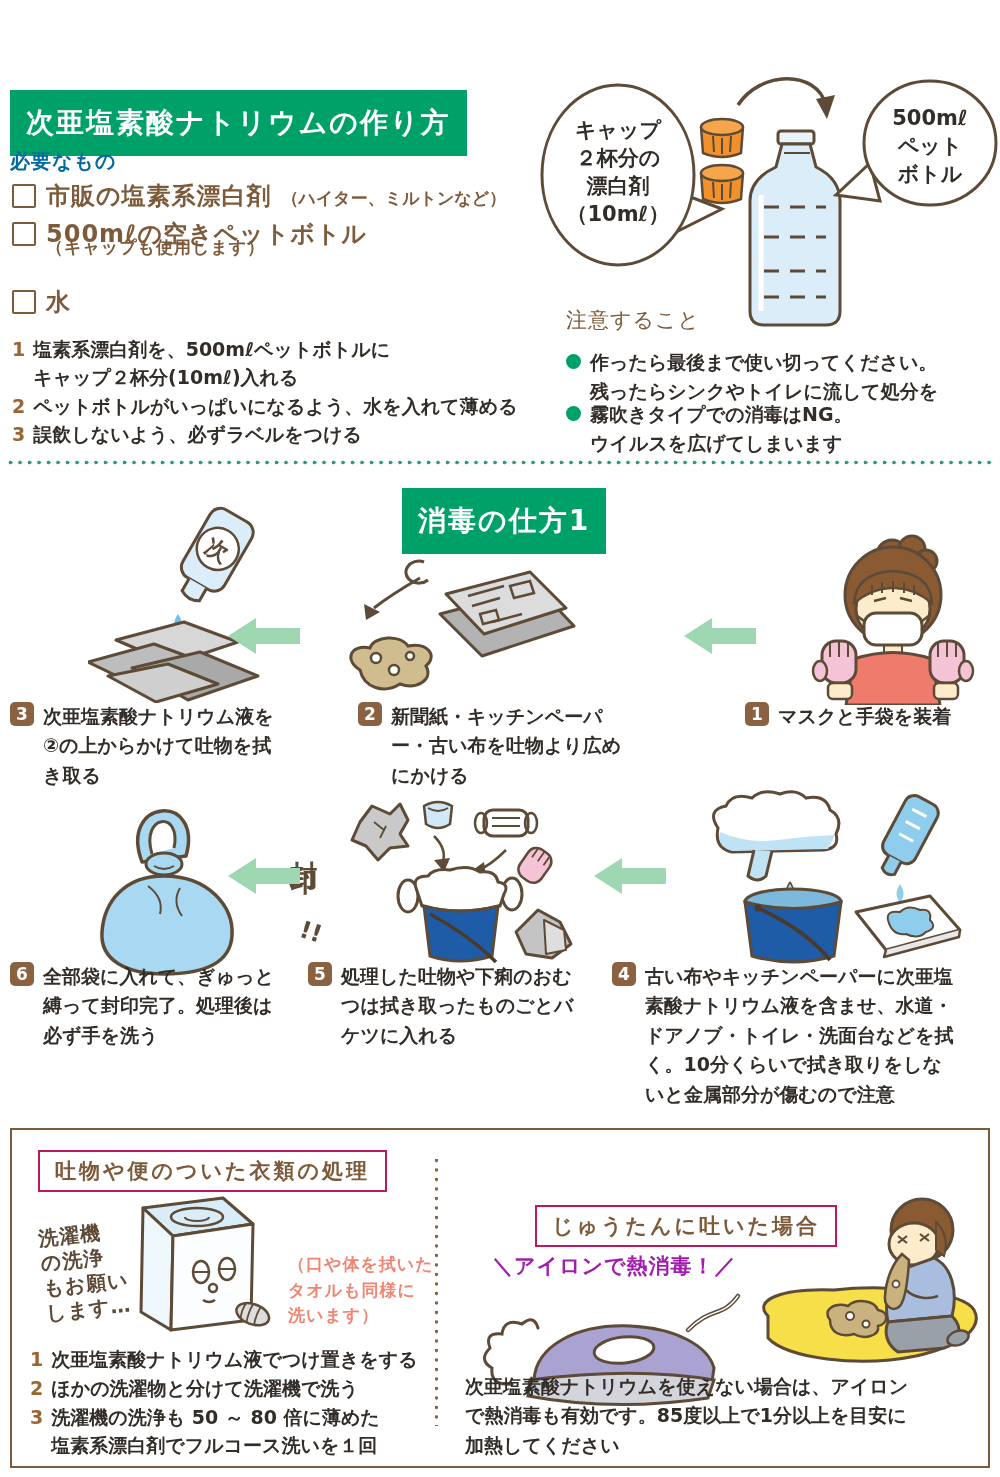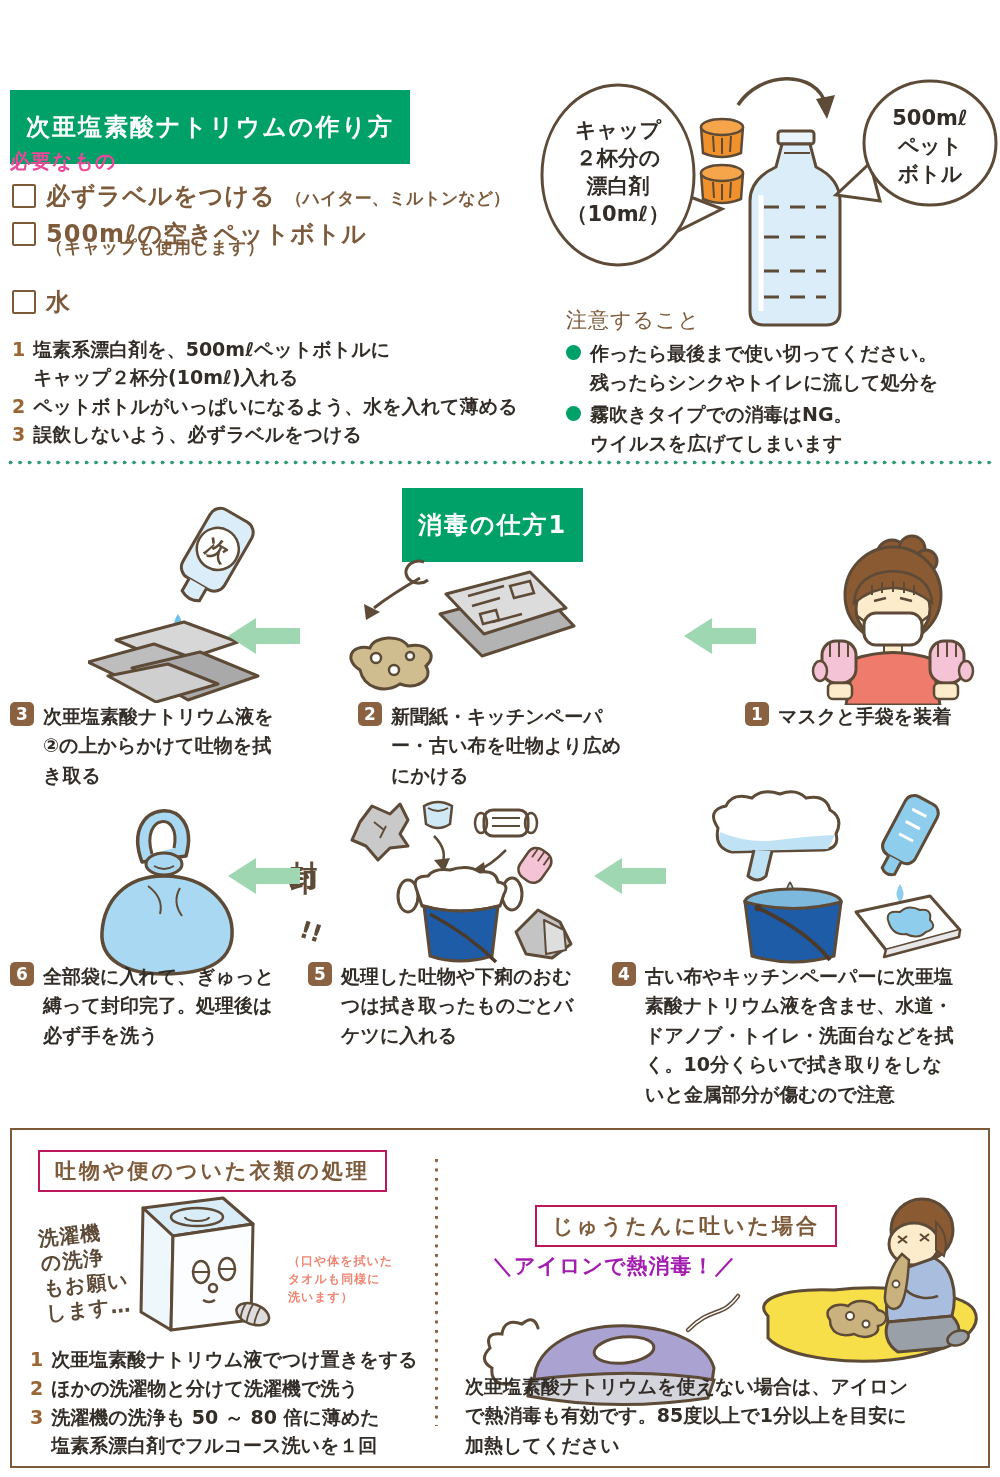--- a/index.html
+++ b/index.html
@@ -2,59 +2,59 @@
 <html><head>
 <meta charset="utf-8">
 <style>
   html,body{margin:0;padding:0;background:#fff}
   body{font-family:"DejaVu Sans","Liberation Sans",sans-serif;color:#332d28}
   #page{position:relative;width:1000px;height:1477px;background:#fff;overflow:hidden}
   .abs{position:absolute}
   .pre{white-space:pre-line}
   .green-chip{background:#00a169;color:#fff;font-weight:700}
   .title{font-size:30px;font-weight:700;color:#00a169;letter-spacing:2px;border-bottom:4px solid #00a169;padding-bottom:8px;display:inline-block}
-  .sec-head{font-size:24px;letter-spacing:2px;padding:21px 16px}
-  .needed{font-size:20px;font-weight:700;color:#ec4899;letter-spacing:1px}
+  .sec-head{font-size:28px;letter-spacing:2px;padding:14px 16px}
+  .needed{font-size:20px;font-weight:700;color:#0369a1;letter-spacing:1px}
   .cl-row{display:flex;align-items:baseline;gap:10px}
   .checkbox{width:20px;height:20px;border:2.5px solid #7d5a3a;border-radius:2px;flex:0 0 auto;align-self:center}
   .cl-label{font-size:24px;font-weight:700;color:#7d5a3a;letter-spacing:1px}
   .cl-note{font-size:17px;font-weight:700;color:#7d5a3a}
   .cl-subnote{font-size:17px;font-weight:700;color:#7d5a3a;letter-spacing:1px}
   .step-row{display:flex;gap:8px;font-size:19px;font-weight:600;line-height:1.45}
   .step-num{color:#996633;font-weight:700;flex:0 0 auto}
   .dots-h{height:6px;background-image:radial-gradient(circle at 2.5px 2.5px,#2d9d71 1.8px,transparent 2.1px);background-size:9.5px 6px;background-repeat:repeat-x}
   .dots-v{width:6px;background-image:radial-gradient(circle at 2.5px 2.5px,#8a6242 1.6px,transparent 1.9px);background-size:6px 9.5px;background-repeat:repeat-y}
   .caution-title{font-size:21px;font-weight:400;color:#7d5a3a;letter-spacing:1px}
   .caution-row{display:flex;gap:9px;font-size:19px;font-weight:600;line-height:1.5}
   .bullet{width:15px;height:15px;border-radius:50%;background:#00a169;flex:0 0 auto;margin-top:6px}
   .chip{width:24px;height:24px;background:#8a6242;color:#fff;border-radius:5px;font-weight:700;font-size:17px;display:flex;align-items:center;justify-content:center;flex:0 0 auto}
   .cap{display:flex;gap:9px;font-size:19px;font-weight:600;line-height:1.55}
   .box-head{border:2px solid #be185d;background:#fff;color:#7d5a3a;font-size:21px;font-weight:700;letter-spacing:3px;padding:5px 15px;display:inline-block}
   .bottom-box{border:2px solid #7d5a3a;background:#fff}
   .hand{font-size:20px;font-weight:600;color:#5d4a37;line-height:1.25;transform:rotate(-6deg);letter-spacing:1px}
-  .pink-note{font-size:12px;font-weight:700;color:#ef8673;line-height:1.5;letter-spacing:1px}
+  .pink-note{font-size:17px;font-weight:700;color:#ef8673;line-height:1.5;letter-spacing:1px}
   .callout{font-size:21px;font-weight:700;color:#a21caf;letter-spacing:1px}
   .para{font-size:19px;font-weight:600;line-height:1.55}
   .seal{writing-mode:vertical-rl;font-size:28px;font-weight:700;color:#5d4a37;letter-spacing:6px}
   .seal-marks{font-size:24px;font-weight:700;color:#5d4a37;transform:rotate(18deg)}
   svg text{font-family:"DejaVu Sans","Liberation Sans",sans-serif}
 </style>
 </head>
 <body>
 
 <div id="page">
 
 
   <div class="abs green-chip sec-head" style="left:10px;top:90px">次亜塩素酸ナトリウムの作り方</div>
 
   <div class="abs needed" style="left:10px;top:148px">必要なもの</div>
 
   <div class="abs cl-row" style="left:12px;top:180px">
     <span class="checkbox"></span>
-    <span class="cl-label">必ずラベルをつける</span>
+    <span class="cl-label">市販の塩素系漂白剤</span>
     <span class="cl-note">（ハイター、ミルトンなど）</span>
   </div>
   <div class="abs cl-row" style="left:12px;top:218px">
     <span class="checkbox"></span>
     <span class="cl-label">500mℓの空きペットボトル</span>
   </div>
   <div class="abs cl-subnote" style="left:46px;top:236px">（キャップも使用します）</div>
   <div class="abs cl-row" style="left:12px;top:286px">
     <span class="checkbox"></span>
     <span class="cl-label">水</span>
@@ -109,21 +109,21 @@
     <g>
       <path d="M340 88 L306 120 L350 126 Z" fill="#fff" stroke="#5d4a37" stroke-width="3"></path>
       <ellipse cx="400" cy="68" rx="66" ry="62" fill="#fff" stroke="#5d4a37" stroke-width="3"></ellipse>
       <text x="400" y="50" text-anchor="middle" font-size="21" font-weight="700" fill="#332d28">500mℓ</text>
       <text x="400" y="78" text-anchor="middle" font-size="21" font-weight="700" fill="#332d28">ペット</text>
       <text x="400" y="106" text-anchor="middle" font-size="21" font-weight="700" fill="#332d28">ボトル</text>
     </g>
   </svg>
 
   <div class="abs caution-title" style="left:566px;top:306px">注意すること</div>
-  <div class="abs caution-row" style="left:566px;top:339px;width:420px">
+  <div class="abs caution-row" style="left:566px;top:348px;width:420px">
     <span class="bullet"></span>
     <span class="pre">作ったら最後まで使い切ってください。
 残ったらシンクやトイレに流して処分を</span>
   </div>
   <div class="abs caution-row" style="left:566px;top:400px;width:420px">
     <span class="bullet"></span>
     <span class="pre">霧吹きタイプでの消毒はNG。
 ウイルスを広げてしまいます</span>
   </div>
 

